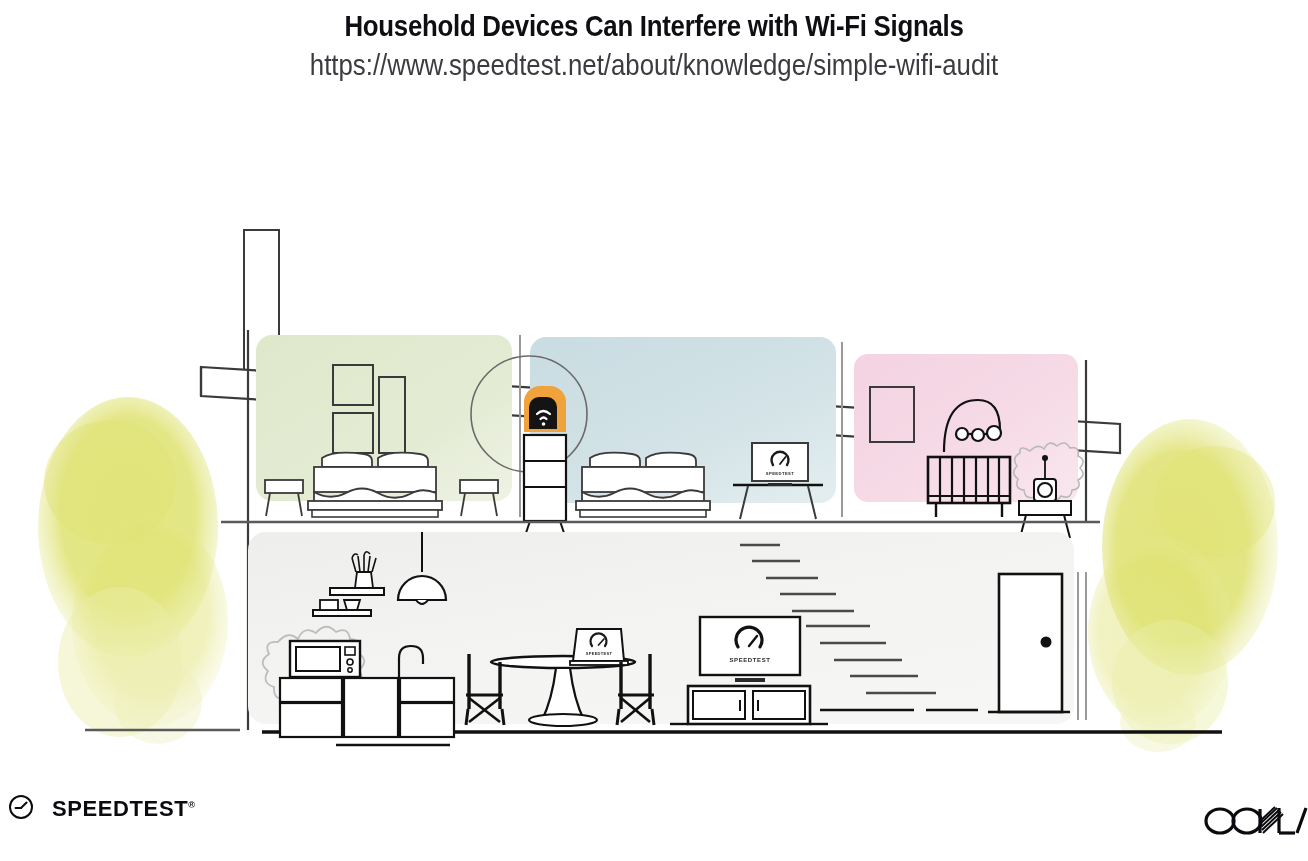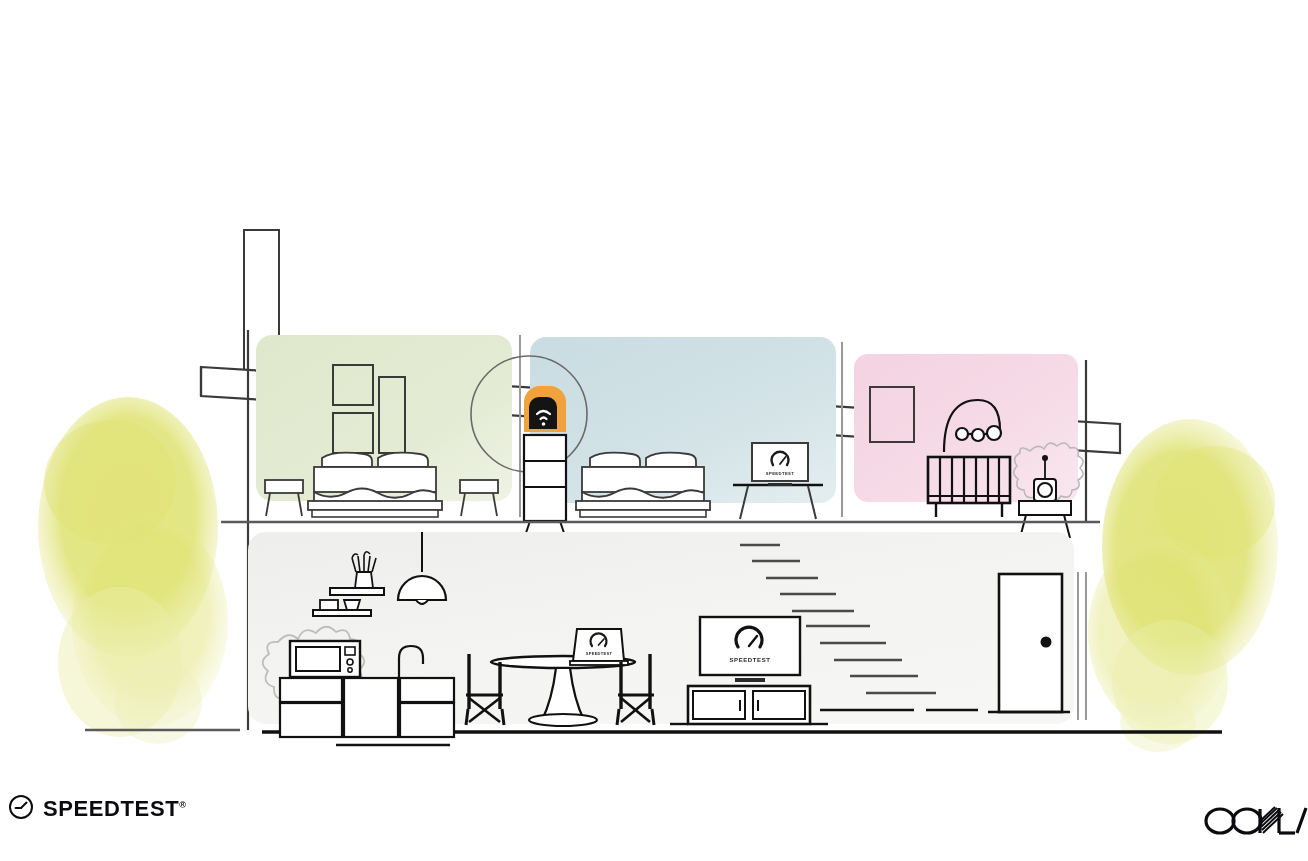--- a/index.html
+++ b/index.html
@@ -31,39 +31,43 @@
     margin:5px 0 0 0;
     transform:scaleX(0.86);
   }
 
   
   .illo{position:absolute;left:0;top:102px;width:1308px;height:650px;}
   .illo svg{display:block;}
 
   
   .footer{position:absolute;left:0;top:780px;width:1308px;height:81px;}
-  .brand{position:absolute;left:8px;top:14px;display:flex;align-items:center;gap:9px;}
+  .brand{position:absolute;left:8px;top:14px;display:flex;align-items:center;gap:18px;}
   .brand-word{
     font-family:"Liberation Sans", sans-serif;
     font-weight:bold;font-size:22px;letter-spacing:0.6px;color:#0b0b0f;
     position:relative;
   }
   .brand-reg{font-size:9px;vertical-align:super;font-weight:bold;}
   .ookla{position:absolute;left:1203px;top:20px;}
   .ookla-word{
     font-family:"Liberation Sans", sans-serif;
     font-weight:400;font-size:30px;letter-spacing:1px;color:#0b0b0f;
     transform:scaleY(1.0);
   }
 </style>
 </head>
 <body>
 
 <div class="page">
 
+  <div class="header">
+    <div class="title">Household Devices Can Interfere with Wi-Fi Signals</div>
+    <div class="subtitle">https://www.speedtest.net/about/knowledge/simple-wifi-audit</div>
+  </div>
 
   <div class="illo">
   <svg width="1308" height="650" viewBox="0 0 1308 650" xmlns="http://www.w3.org/2000/svg">
     <defs>
       <radialGradient id="folA" cx="50%" cy="45%" r="60%">
         <stop offset="0%" stop-color="#e2e57a" stop-opacity="0.95"></stop>
         <stop offset="62%" stop-color="#dfe270" stop-opacity="0.85"></stop>
         <stop offset="100%" stop-color="#eef0b8" stop-opacity="0.15"></stop>
       </radialGradient>
       <radialGradient id="folB" cx="45%" cy="50%" r="62%">

